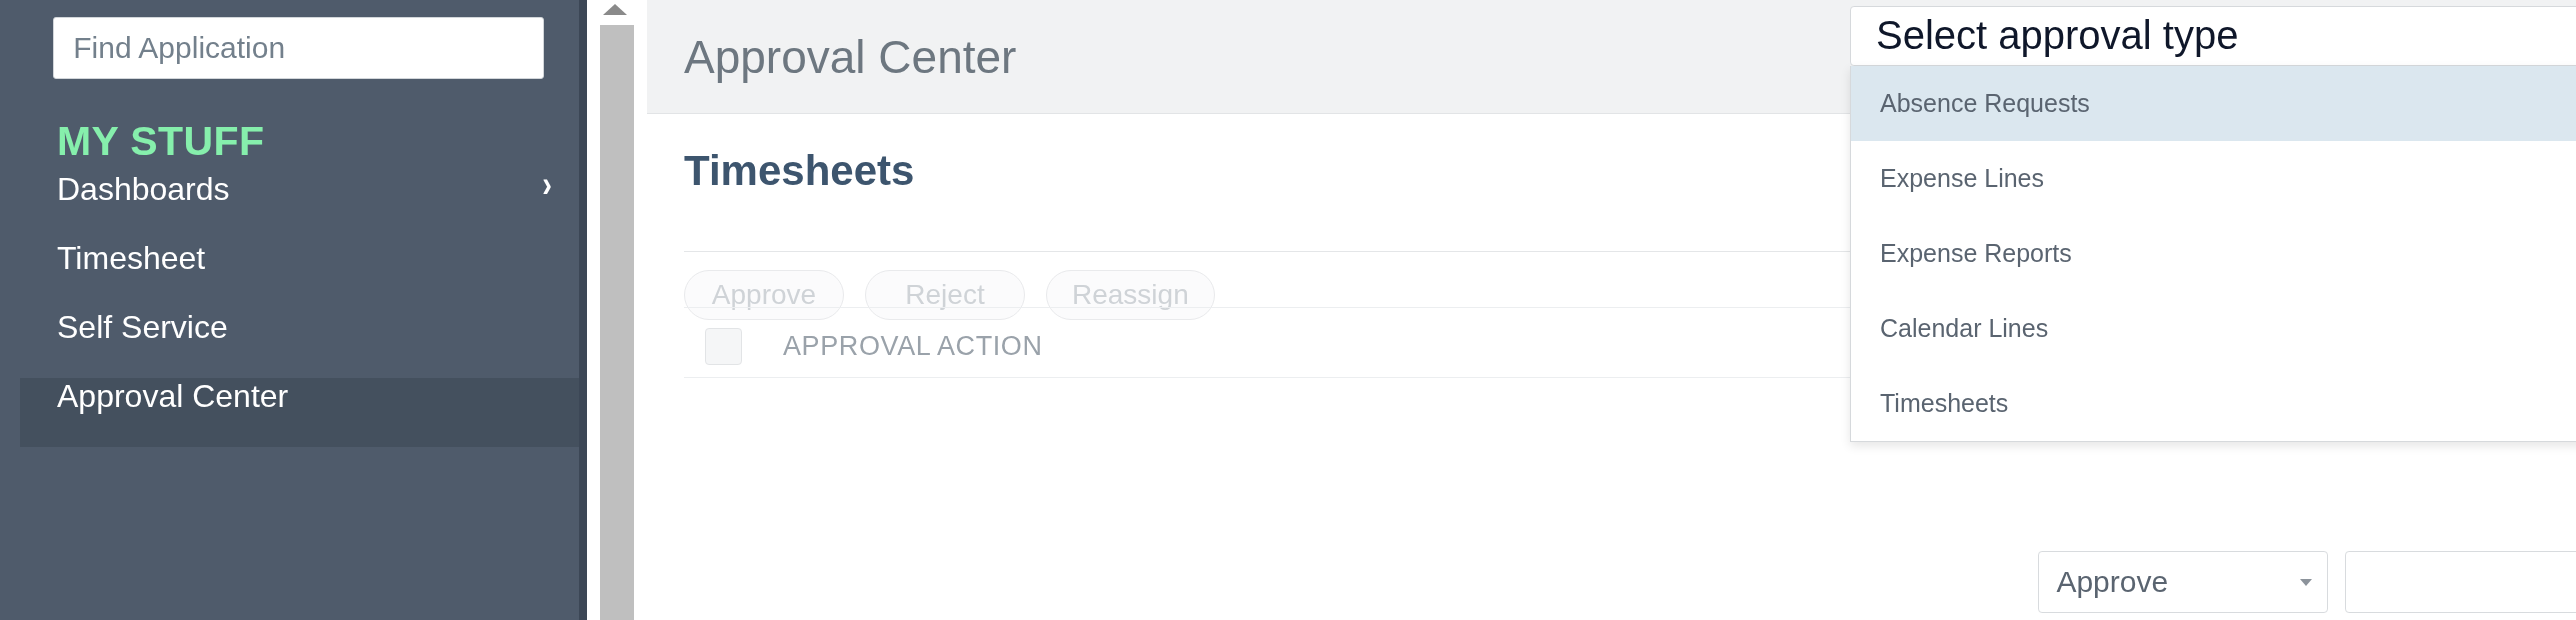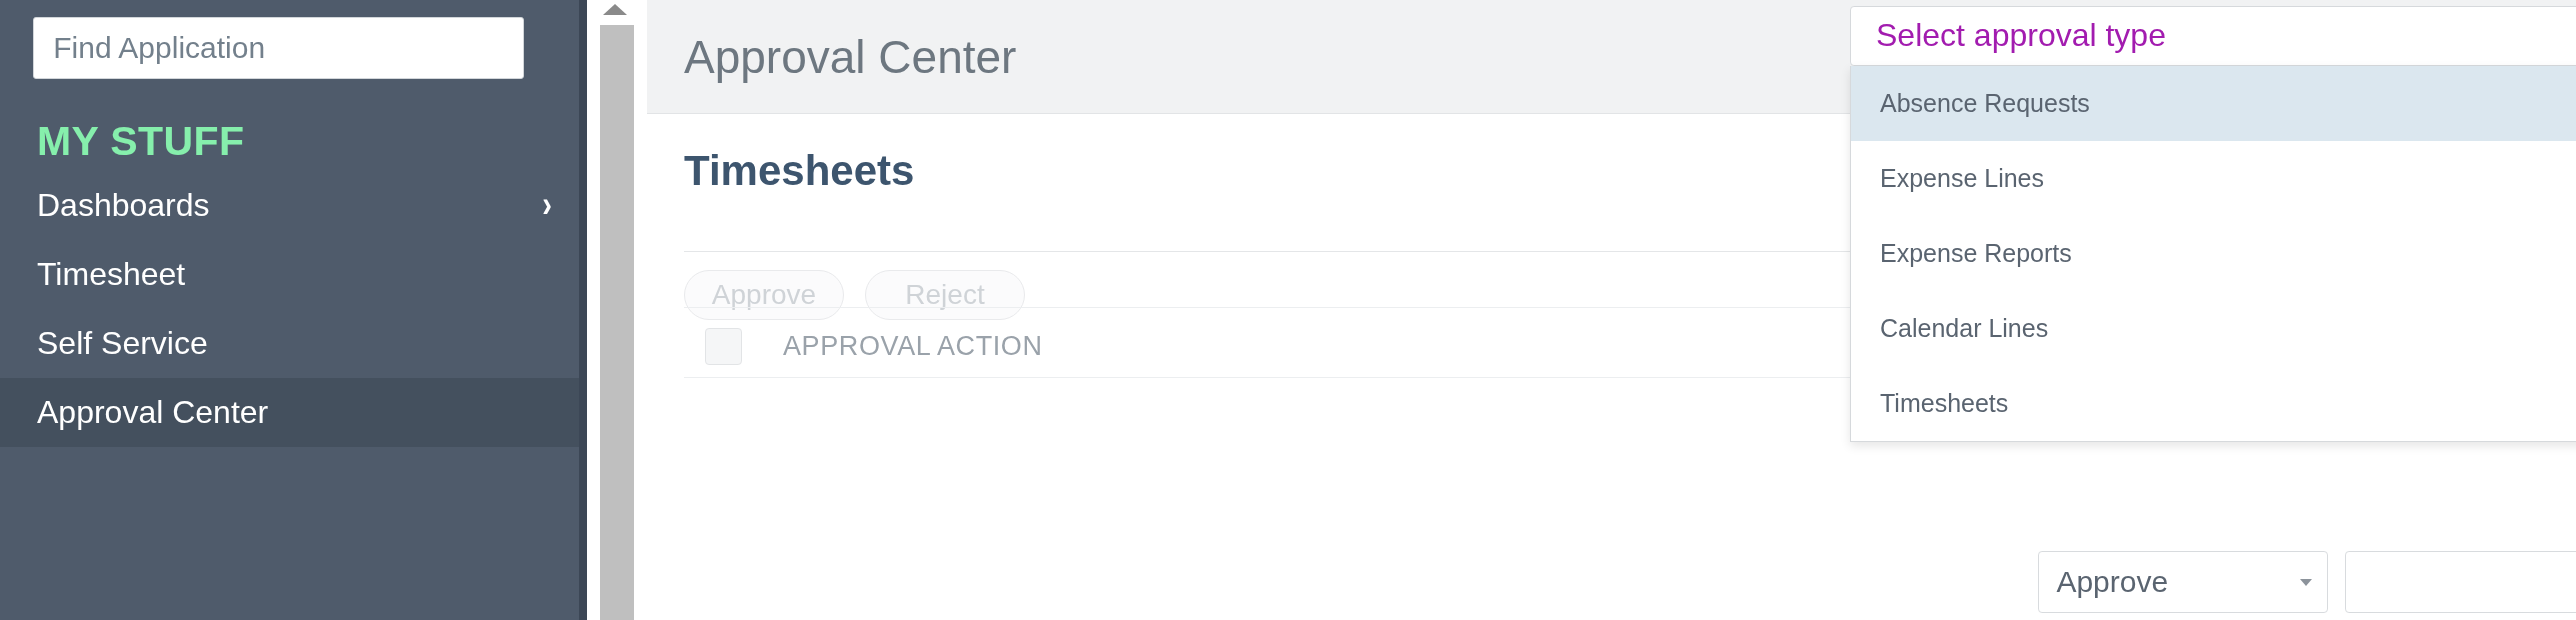--- a/index.html
+++ b/index.html
@@ -17,20 +17,21 @@
     display: flex;
   }
 
   
   #sidebar {
     position: relative;
     width: 587px;
     height: 620px;
     background: #4f5b6b;
     flex: 0 0 587px;
+    padding-left: 20px;
   }
   #find-app-wrap {
     padding: 17.4px 23px 0 33px;
   }
   #find-app-input {
     width: 491px;
     height: 62px;
     border: 1px solid #d2d6da;
     border-radius: 2.9px;
     background: #ffffff;
@@ -48,21 +49,21 @@
     font-weight: bold;
     letter-spacing: 0.4px;
     padding: 39px 0 5.8px 37px;
   }
 
   .nav-list { list-style: none; }
   .nav-item {
     position: relative;
     height: 69px;
     display: flex;
-    align-items: center;
+    align-items: flex-start;
     padding-left: 37px;
     padding-right: 35px;
     color: #ffffff;
     font-size: 32px;
     cursor: pointer;
   }
   .nav-item.active { background: #44505e; }
   .nav-item .nav-label { flex: 1 1 auto; white-space: nowrap; }
   .chevron-right {
     flex: 0 0 auto;
@@ -258,22 +259,22 @@
     height: 60px;
     background: #ffffff;
     border: 1px solid #d6d9dc;
     border-radius: 3.9px;
     display: flex;
     align-items: center;
     padding-left: 25px;
     cursor: pointer;
   }
   #approval-select-placeholder {
-    font-size: 32px;
-    color: #a21caf;
+    font-size: 40px;
+    color: #0f172a;
     white-space: nowrap;
   }
 
   #approval-menu {
     position: absolute;
     left: 0; top: 60px;
     width: 1113px;
     background: #ffffff;
     border: 1px solid #d6d9dc;
     border-top: none;
@@ -339,20 +340,21 @@
 
     <div id="content-body">
 
       <h2 id="section-title">Timesheets</h2>
 
       <div id="toolbar-sep"></div>
 
       <div id="toolbar">
         <button class="pill-btn">Approve</button>
         <button class="pill-btn">Reject</button>
+        <button class="pill-btn">Reassign</button>
       </div>
 
       <div id="table-head-sep"></div>
 
       <div id="table-header">
         <div id="select-all-checkbox"></div>
         <div id="col-approval-action">APPROVAL ACTION</div>
       </div>
 
       <div id="table-header-bottom-sep"></div>

